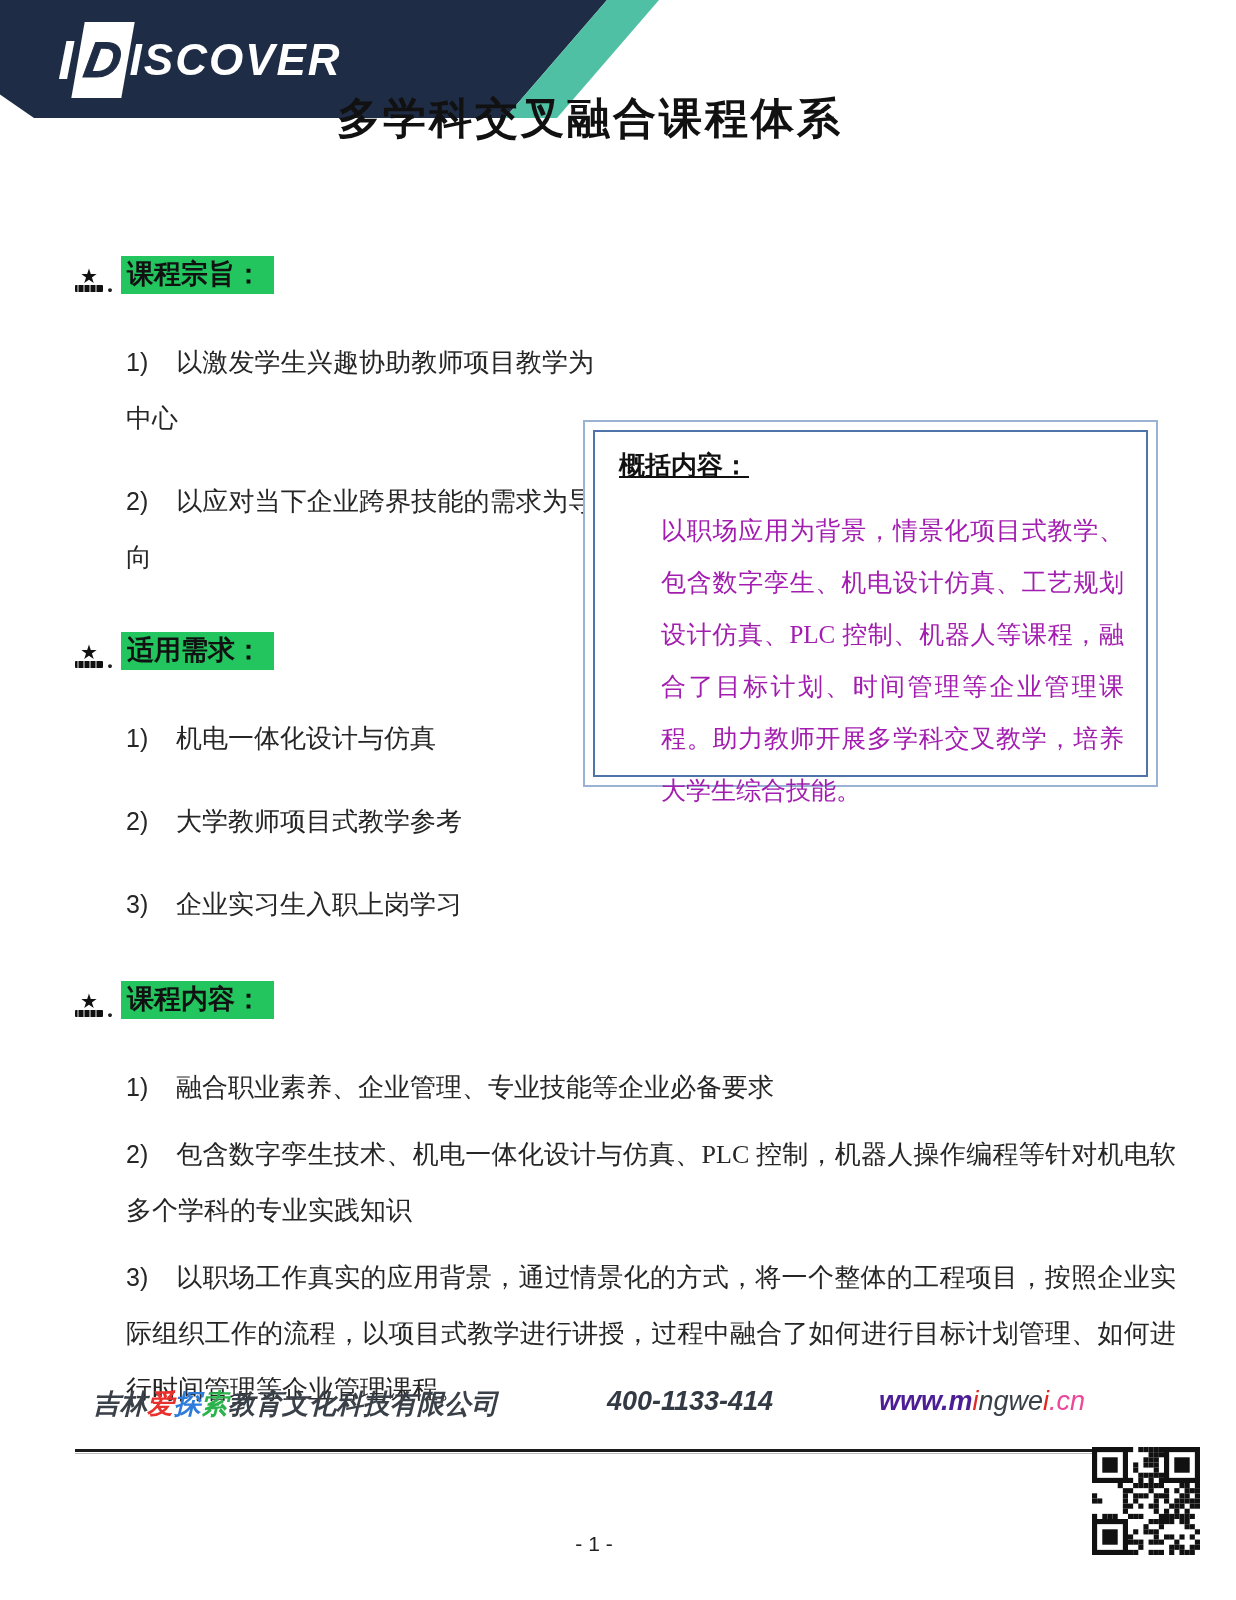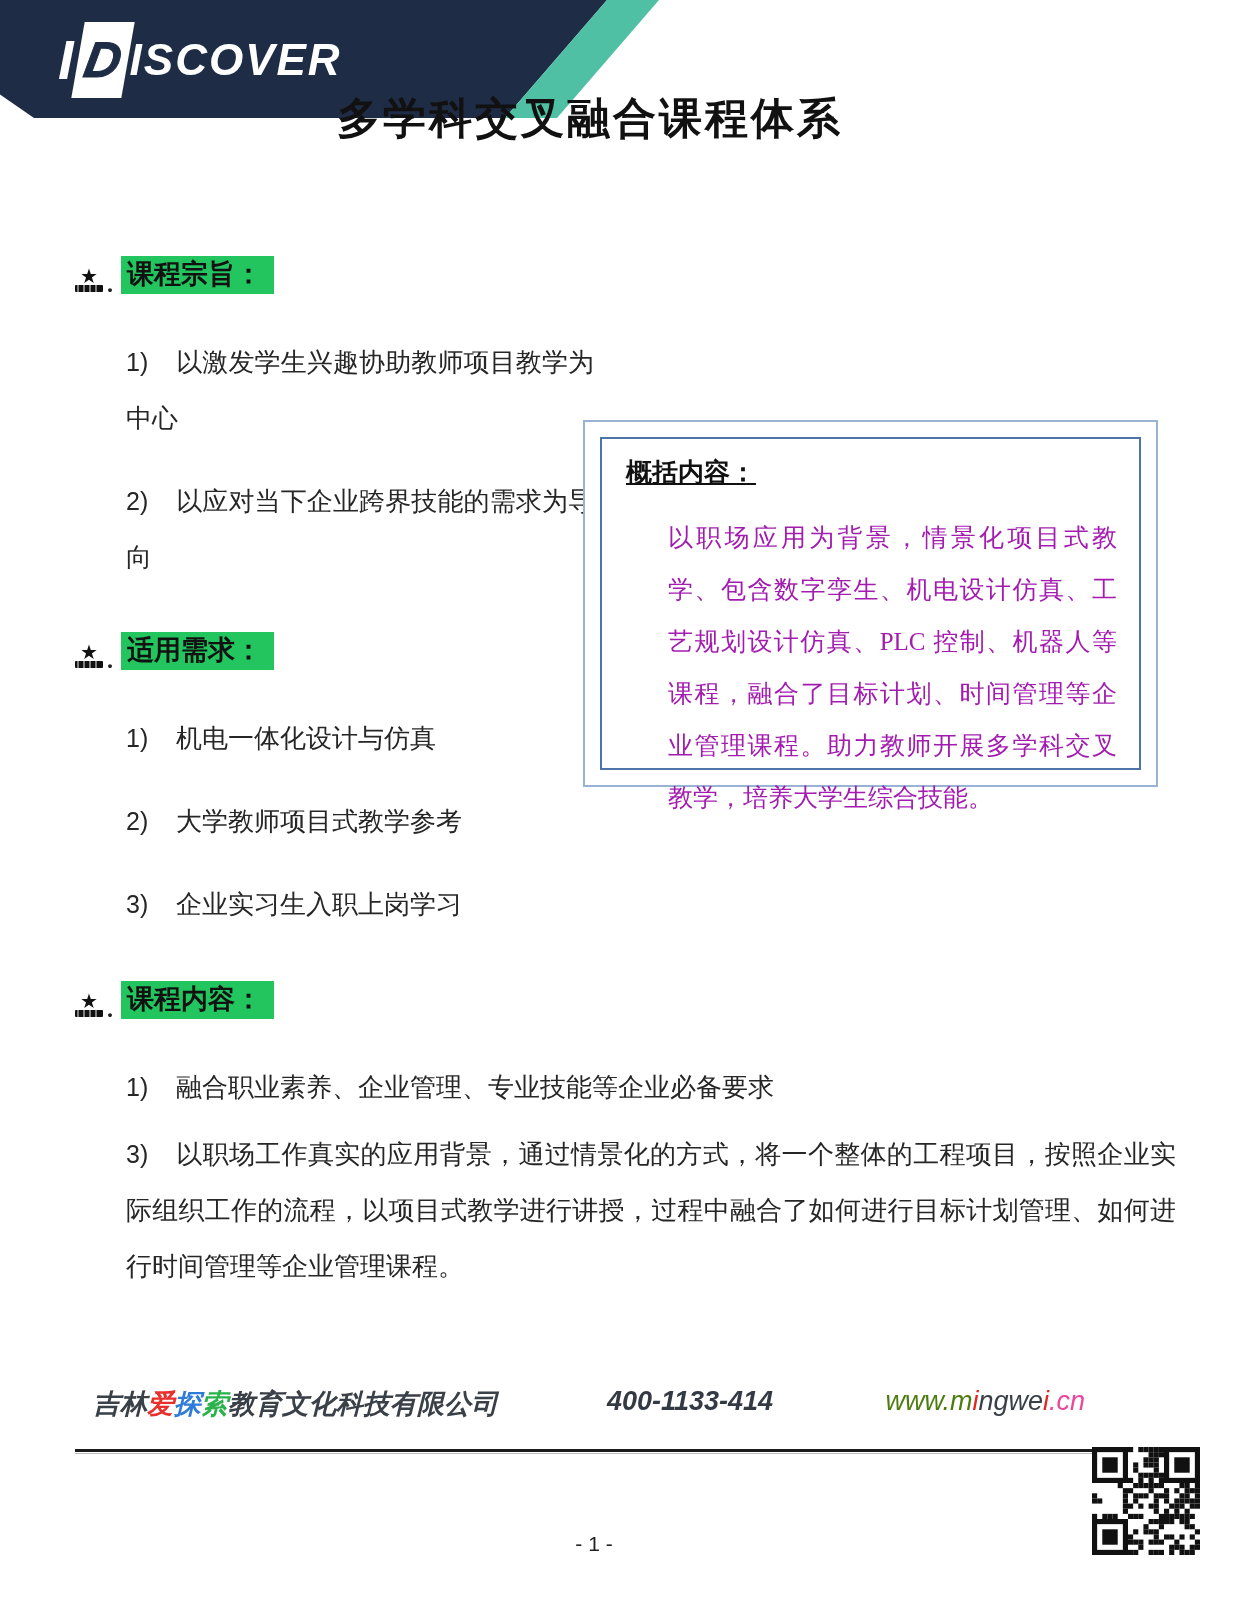--- a/index.html
+++ b/index.html
@@ -66,21 +66,21 @@
     text-align:justify;
   }
   .sec-3 .item{line-height:56px;margin-bottom:10px;}
   .item .num{
     display:inline-block;min-width:50px;
     font-family:"Liberation Sans","DejaVu Sans",sans-serif;font-size:25px;
   }
   
   .summary-box{
     position:absolute;left:583px;top:420px;width:575px;height:367px;
-    border:2px solid #9ab3d5;background:#fff;box-sizing:border-box;padding:15px;
+    border:2px solid #9ab3d5;background:#fff;box-sizing:border-box;padding:8px;
   }
   .summary-inner{
     width:100%;height:100%;border:2px solid #4f74a9;box-sizing:border-box;
     padding:16px 22px 0 24px;
   }
   .summary-head{
     font-weight:bold;font-size:26px;text-decoration:underline;color:#111;
     margin-bottom:22px;
   }
   .summary-body{
@@ -156,37 +156,38 @@
     <section class="sec sec-3">
       <div class="sec-head">
         <span class="star-bullet">
             <span class="star">★</span>
             <span class="ribbon"></span>
           </span>
         <span class="bullet-dot">.</span>
         <span class="sec-title">课程内容：</span>
       </div>
       <div class="item"><span class="num">1)</span><span>融合职业素养、企业管理、专业技能等企业必备要求</span></div>
+      <div class="item"><span class="num">2)</span><span>包含数字孪生技术、机电一体化设计与仿真、PLC 控制，机器人操作编程等针对机电软多个学科的专业实践知识</span></div>
       <div class="item"><span class="num">3)</span><span>以职场工作真实的应用背景，通过情景化的方式，将一个整体的工程项目，按照企业实际组织工作的流程，以项目式教学进行讲授，过程中融合了如何进行目标计划管理、如何进行时间管理等企业管理课程。</span></div>
     </section>
 
   </main>
 
   <aside class="summary-box">
     <div class="summary-inner">
       <div class="summary-head">概括内容：</div>
       <p class="summary-body">以职场应用为背景，情景化项目式教学、包含数字孪生、机电设计仿真、工艺规划设计仿真、PLC 控制、机器人等课程，融合了目标计划、时间管理等企业管理课程。助力教师开展多学科交叉教学，培养大学生综合技能。</p>
     </div>
   </aside>
 
   <footer>
     <div class="foot-rule"></div>
     <div class="footer-text foot-company"><span style="color: rgb(58, 64, 72);">吉林</span><span style="color: rgb(232, 49, 45);">爱</span><span style="color: rgb(47, 123, 217);">探</span><span style="color: rgb(43, 178, 76);">索</span><span style="color: rgb(58, 64, 72);">教育文化科技有限公司</span></div>
     <div class="footer-text foot-phone">400-1133-414</div>
-    <div class="footer-text foot-site"><span style="color: #4d7c0f;">www.m</span><span style="color: rgb(224, 39, 34);">i</span><span style="color: rgb(58, 64, 72);">ngwe</span><span style="color: rgb(224, 39, 34);">i</span><span style="color: #ec4899;">.cn</span></div>
+    <div class="footer-text foot-site"><span style="color: #4c1d95; font-weight: bold;">www.m</span><span style="color: rgb(224, 39, 34);">i</span><span style="color: rgb(58, 64, 72);">ngwe</span><span style="color: rgb(224, 39, 34);">i</span><span style="color: #ec4899;">.cn</span></div>
     <div class="qr"><svg xmlns="http://www.w3.org/2000/svg" width="108" height="108" viewBox="0 0 108 108">
           <rect width="108" height="108" fill="#fff"></rect>
           <rect x="36" y="0" width="5.142857142857143" height="5.142857142857143" fill="#111"></rect>
           <rect x="46.28571428571429" y="0" width="5.142857142857143" height="5.142857142857143" fill="#111"></rect>
           <rect x="51.42857142857143" y="0" width="5.142857142857143" height="5.142857142857143" fill="#111"></rect>
           <rect x="56.57142857142858" y="0" width="5.142857142857143" height="5.142857142857143" fill="#111"></rect>
           <rect x="61.71428571428572" y="0" width="5.142857142857143" height="5.142857142857143" fill="#111"></rect>
           <rect x="66.85714285714286" y="0" width="5.142857142857143" height="5.142857142857143" fill="#111"></rect>
           <rect x="56.57142857142858" y="5.142857142857143" width="5.142857142857143" height="5.142857142857143" fill="#111"></rect>
           <rect x="61.71428571428572" y="5.142857142857143" width="5.142857142857143" height="5.142857142857143" fill="#111"></rect>

